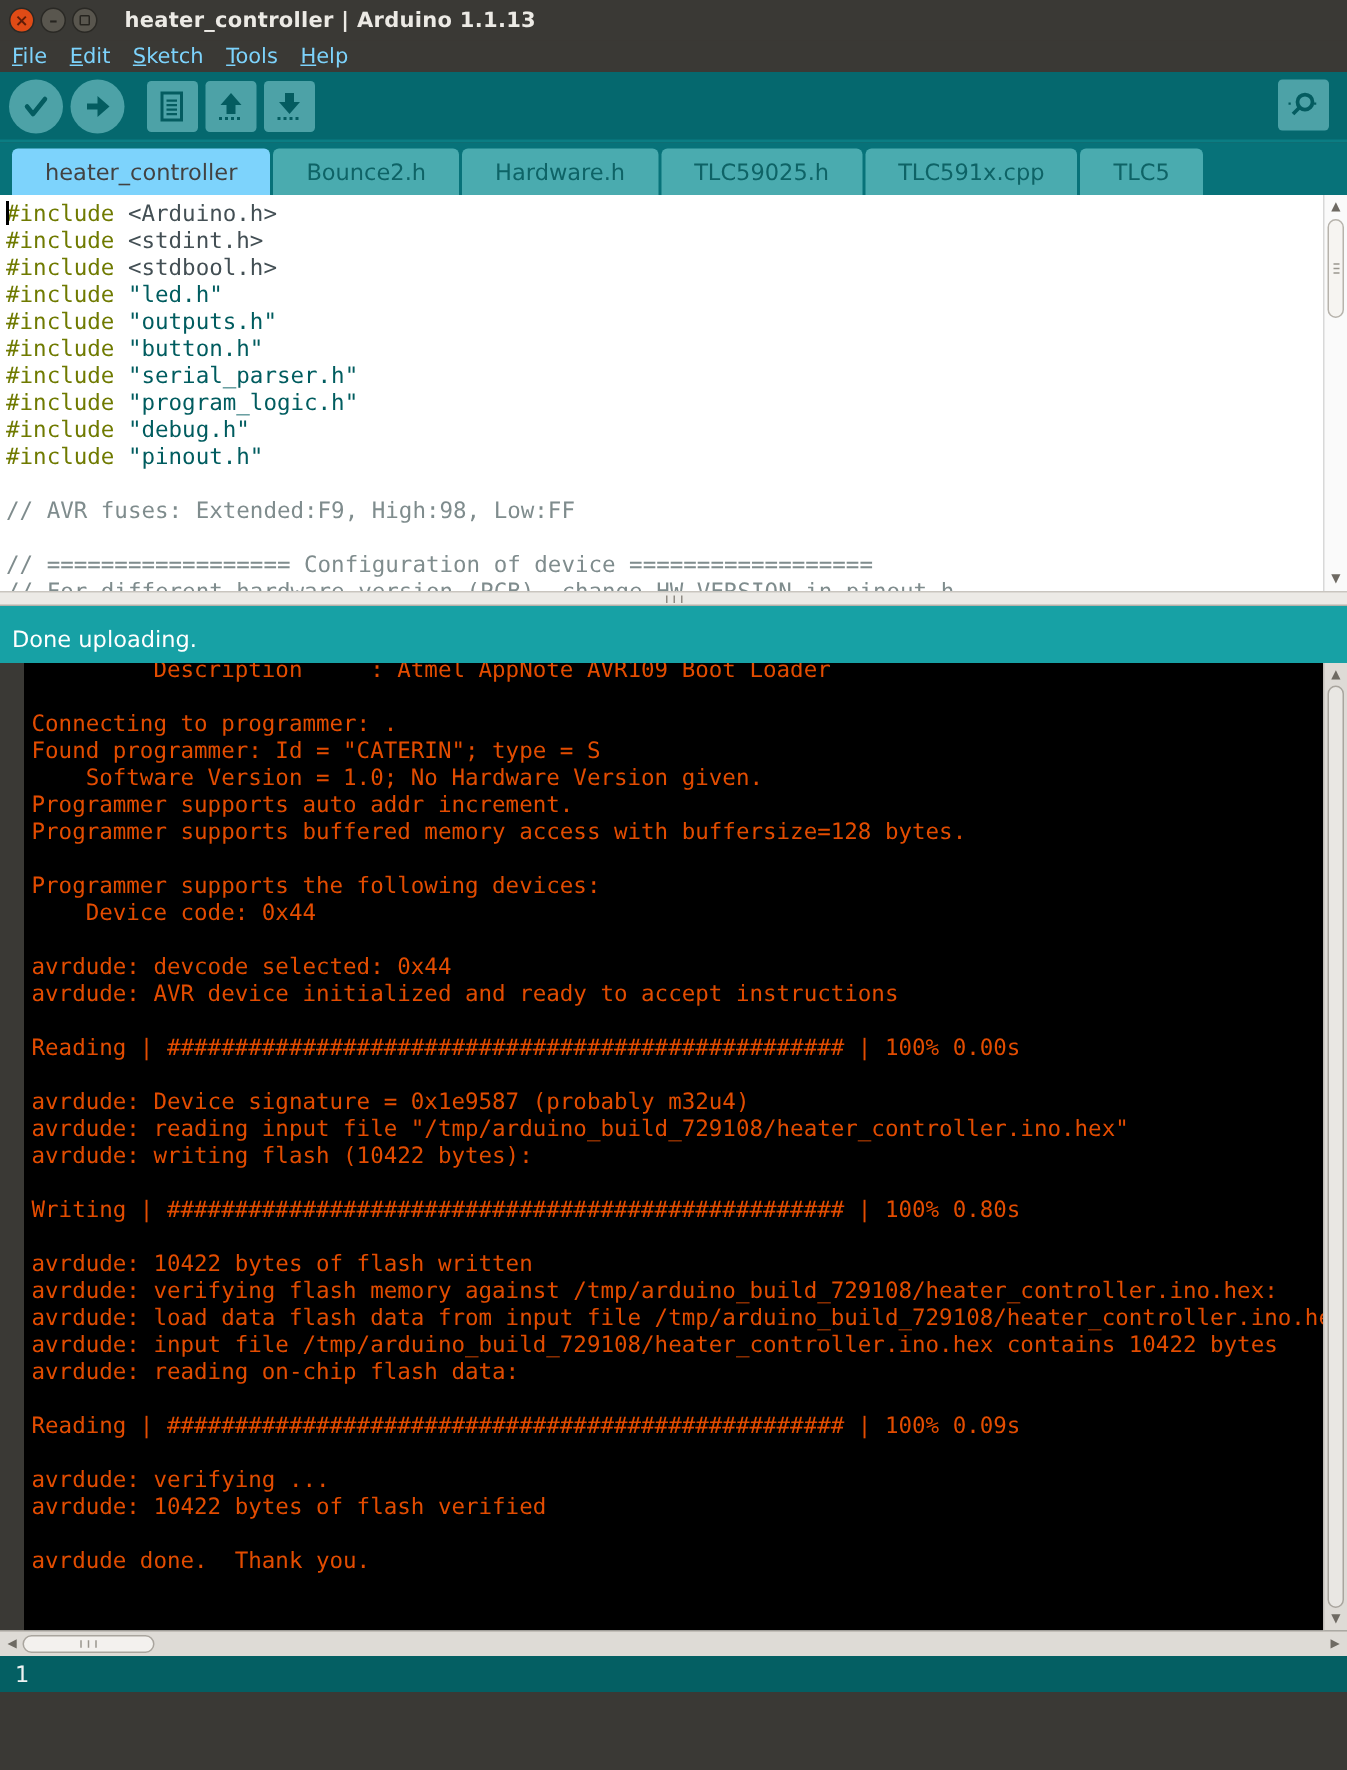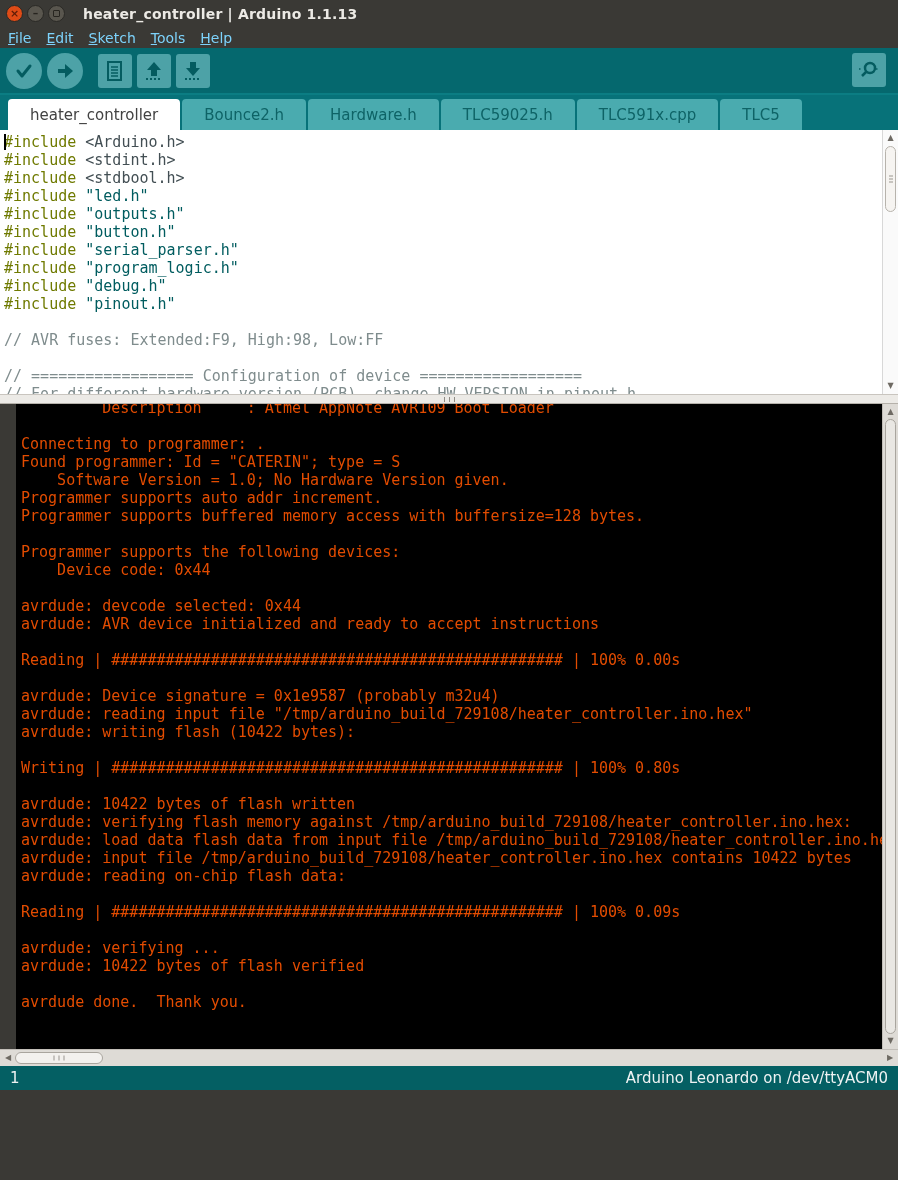--- a/index.html
+++ b/index.html
@@ -30,21 +30,21 @@
   .tbtn.square { border-radius:3px; }
   .tbtn svg { display:block; }
   .tbtn-spacer { width:10px; }
   .tbtn.serial { position:absolute; right:12px; top:5px; margin-right:0; }
 
   
   .tabstrip { height:35px; background:#077279; display:flex; align-items:flex-end; padding-left:8px;
               flex:0 0 auto; overflow:hidden; }
   .tab { height:31px; display:flex; align-items:center; padding:0 22px; font-size:15px; color:#0e6366;
          background:#4aabaf; border-radius:4px 4px 0 0; margin-right:2px; white-space:nowrap; cursor:pointer; }
-  .tab.active { background:#ffffff; color:#424242; }
+  .tab.active { background:#7dd3fc; color:#424242; }
 
   
   .editor { height:264px; background:#ffffff; position:relative; flex:0 0 auto; overflow:hidden; }
   .code { font-family:"DejaVu Sans Mono","Liberation Mono",monospace; font-size:15px; line-height:18px;
           white-space:pre; padding:3px 0 0 4px; color:#434f54; }
   .code .d { color:#6f7a00; }   
   .code .s { color:#005c5f; }   
   .code .a { color:#434f54; }   
   .code .c { color:#7f8c8d; }   
   .code .p { color:#434f54; }
@@ -196,20 +196,23 @@
       <div class="arr down">▼</div>
     </div>
   </div>
 
   <div class="divider">
     <i></i>
       <i></i>
       <i></i>
   </div>
 
+  <div class="statusbar">
+    <span>Done uploading.</span>
+  </div>
 
   <div class="console">
     <pre id="console-text">         Description     : Atmel AppNote AVR109 Boot Loader
 
 Connecting to programmer: .
 Found programmer: Id = "CATERIN"; type = S
     Software Version = 1.0; No Hardware Version given.
 Programmer supports auto addr increment.
 Programmer supports buffered memory access with buffersize=128 bytes.
 
@@ -253,16 +256,15 @@
           <i></i>
           <i></i>
           <i></i>
         </div>
     </div>
     <div class="arr right">▶</div>
   </div>
 
   <div class="footer">
     <span>1</span>
-    <span>Arduino Leonardo on /dev/ttyACM0</span>
   </div>
 
 </div>
 
 </body></html>

